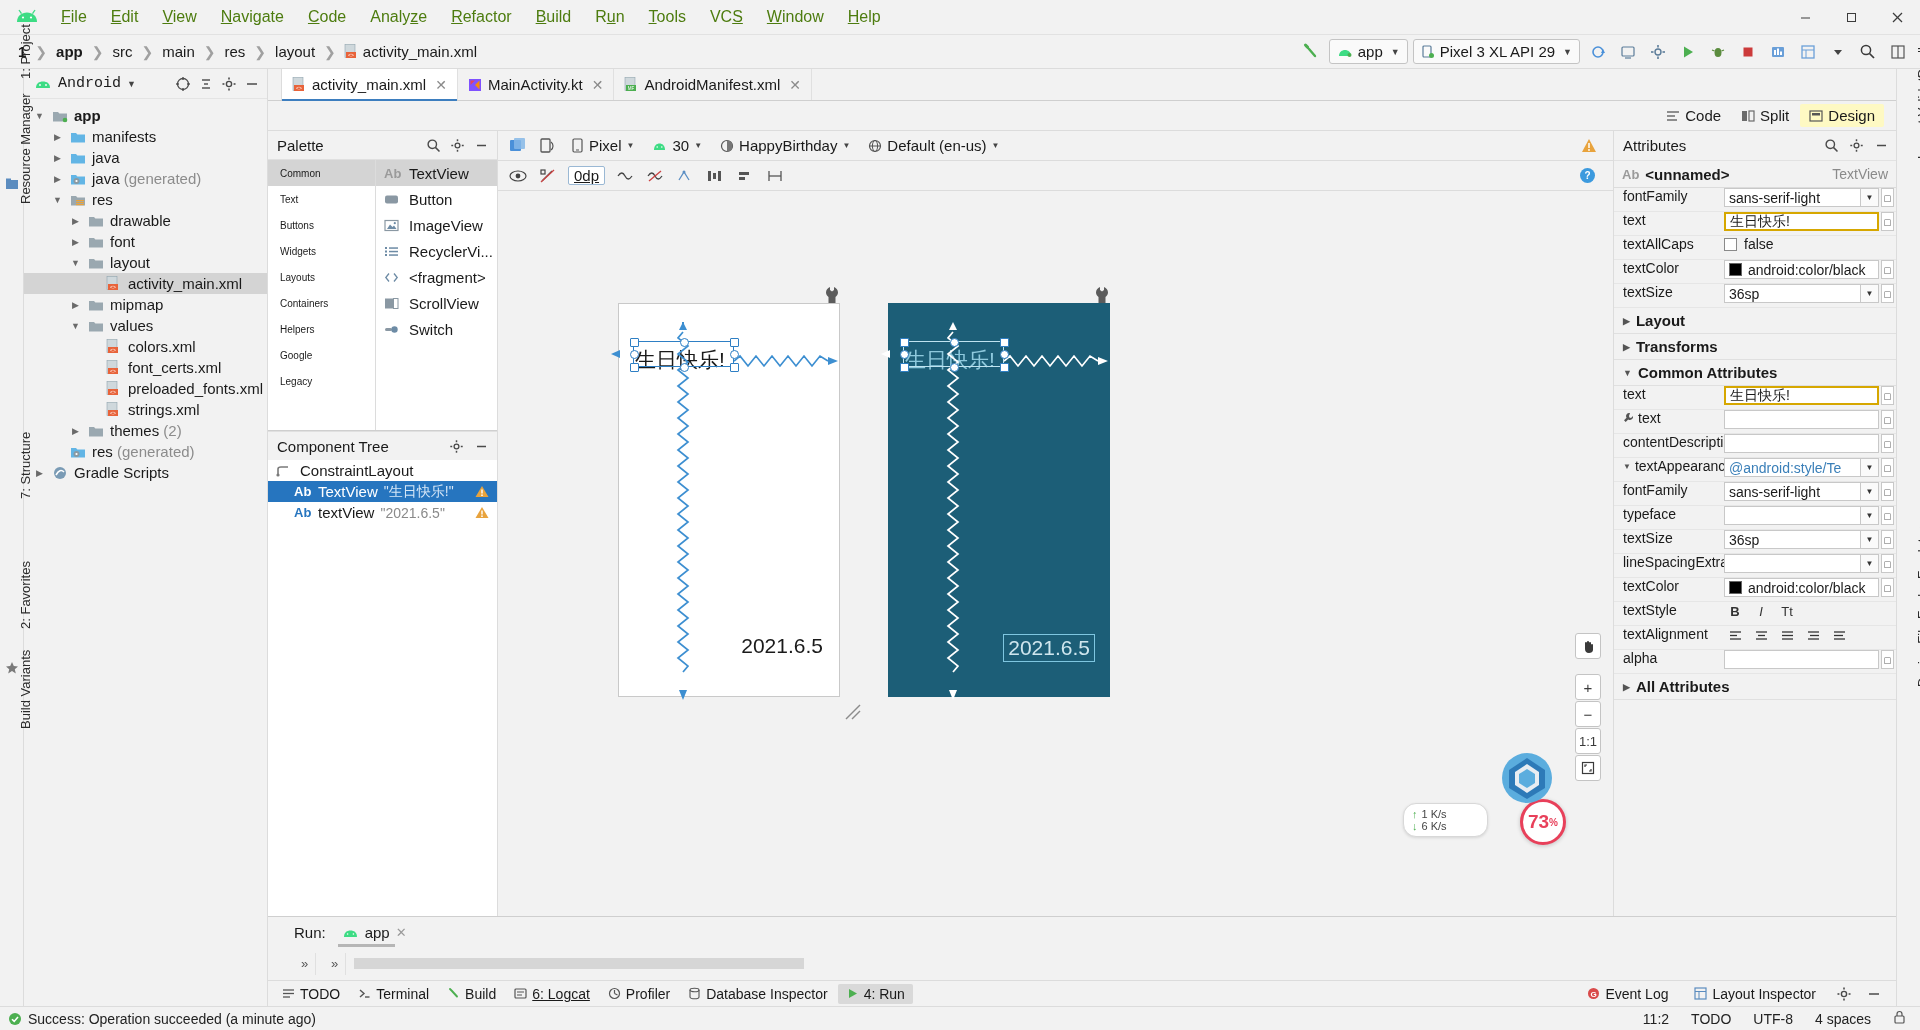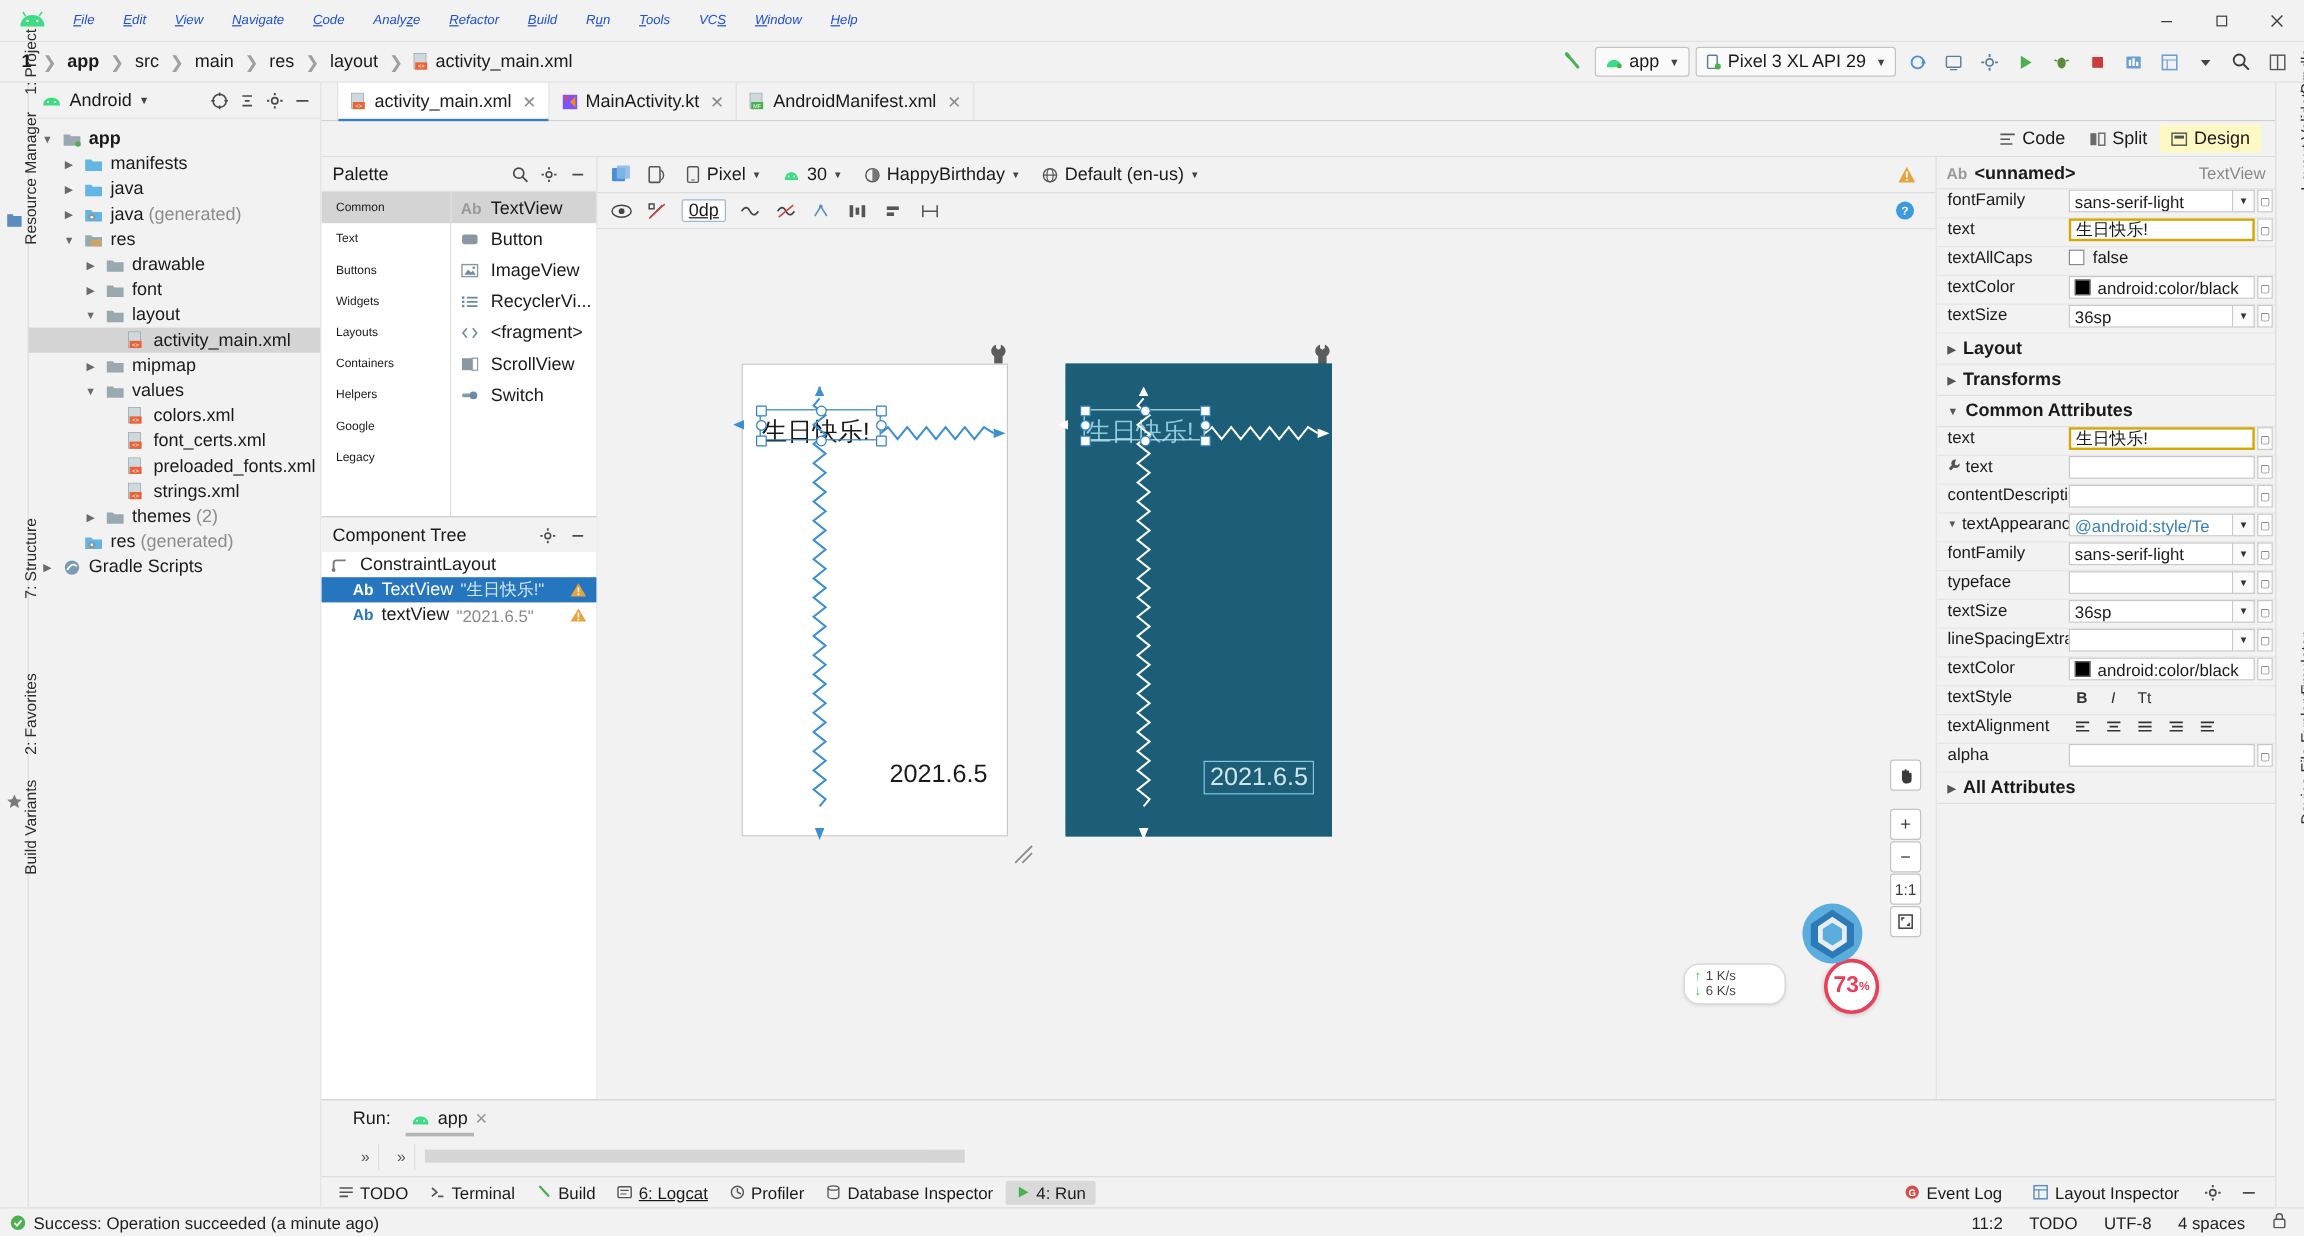--- a/index.html
+++ b/index.html
@@ -13,21 +13,21 @@
   }
   .app { width:1920px; height:1030px; display:flex; flex-direction:column; background:#f2f2f2; }
 
   
   .titlebar {
     height:35px; background:#f2f2f2; display:flex; align-items:center;
     border-bottom:1px solid #e2e2e2; position:relative; flex:none;
   }
   .and-logo { width:26px; height:20px; margin:0 10px 0 14px; display:flex; align-items:center; justify-content:center; }
   .menubar { display:flex; align-items:center; gap:2px; }
-  .menu-item { padding:3px 11px; font-size:11px; color:#1d4ed8; cursor:default; border-radius:2px;font-style:italic; }
+  .menu-item { padding:3px 11px; font-size:16px; color:#4d7c0f; cursor:default; border-radius:2px; }
   .menu-item u { text-decoration:underline; }
   .win-title {
     position:absolute; left:0; right:0; text-align:center; font-size:16px; color:#6e6e6e;
     pointer-events:none;
   }
   .win-ctrls { margin-left:auto; display:flex; align-items:center; height:100%; z-index:3; }
   .win-btn { width:46px; height:35px; display:flex; align-items:center; justify-content:center; font-size:15px; color:#3c3c3c; }
 
   
   .navbar {
@@ -53,21 +53,21 @@
   .rail { width:24px; background:#f2f2f2; border-right:1px solid #dcdcdc; position:relative; flex:none; }
   .rail-lbl {
     position:absolute; white-space:nowrap; font-size:13px; color:#2b2b2b;
     transform:rotate(-90deg); transform-origin:left top; left:18px;
   }
   .rail-icn { position:absolute; left:5px; width:14px; height:14px; }
 
   
   .project { width:244px; background:#f2f2f2; border-right:1px solid #dcdcdc; display:flex; flex-direction:column; flex:none; }
   .proj-head { height:30px; display:flex; align-items:center; padding:0 5px 0 10px; gap:6px; border-bottom:1px solid #e4e4e4; }
-  .proj-title { font-size:15px; }
+  .proj-title { font-size:15px;font-family:Liberation Mono, monospace; }
   .proj-icons { margin-left:auto; display:flex; gap:3px; align-items:center; }
   .pic { width:20px; height:20px; display:flex; align-items:center; justify-content:center; color:#4a4a4a; }
   .tree { flex:1; overflow:hidden; padding-top:6px; font-size:15px; }
   .trow { height:21px; display:flex; align-items:center; gap:5px; padding-right:4px; white-space:nowrap; }
   .trow.sel { background:#d4d4d4; }
   .tw { width:15px; display:flex; align-items:center; justify-content:center; font-size:9px; color:#6a6a6a; }
   .tlabel { font-size:15px; }
   .tlabel .dim { color:#8c8c8c; }
   .bold { font-weight:bold; }
 
@@ -1079,20 +1079,47 @@
                   <circle cx="29" cy="29" r="25" fill="#5badde"></circle>
                   <polygon points="29,9 47,21 47,39 29,50 11,39 11,21" fill="#2d7ab8"></polygon>
                   <polygon points="29,15 41,23 41,36 29,44 17,36 17,23" fill="#e8edf2"></polygon>
                   <polygon points="29,20 37,25 37,34 29,39 21,34 21,25" fill="#5badde"></polygon>
                 </svg>
             </div>
           </div>
         </div>
 
         <div class="attrs">
+          <div class="attr-head">
+            <span>Attributes</span>
+            <div class="tools">
+              <div class="pic">
+                <svg width="15" height="15" viewBox="0 0 15 15">
+                    <circle cx="6.3" cy="6.3" r="4.2" fill="none" stroke="#4a4a4a" stroke-width="1.4"></circle>
+                    <line x1="9.4" y1="9.4" x2="13.5" y2="13.5" stroke="#4a4a4a" stroke-width="1.5"></line>
+                  </svg>
+              </div>
+              <div class="pic">
+                <svg width="15" height="15" viewBox="0 0 15 15">
+                    <circle cx="7.5" cy="7.5" r="2.4" fill="none" stroke="#4a4a4a" stroke-width="1.3"></circle>
+                    <g stroke="#4a4a4a" stroke-width="1.5">
+                      <line x1="7.5" y1="1.3" x2="7.5" y2="3.2"></line>
+                      <line x1="7.5" y1="11.8" x2="7.5" y2="13.7"></line>
+                      <line x1="1.3" y1="7.5" x2="3.2" y2="7.5"></line>
+                      <line x1="11.8" y1="7.5" x2="13.7" y2="7.5"></line>
+                    </g>
+                  </svg>
+              </div>
+              <div class="pic">
+                <svg width="15" height="15" viewBox="0 0 15 15">
+                    <line x1="3" y1="7.5" x2="12" y2="7.5" stroke="#4a4a4a" stroke-width="1.5"></line>
+                  </svg>
+              </div>
+            </div>
+          </div>
           <div class="attr-sel">
             <span class="ab">Ab</span>
             <span style="font-weight:bold;">&lt;unnamed&gt;</span>
             <span class="right">TextView</span>
           </div>
           <div class="attr-list" id="attr-list">
               <div class="arow">
                 <div class="aname">
                   <span>fontFamily</span>
                 </div>

